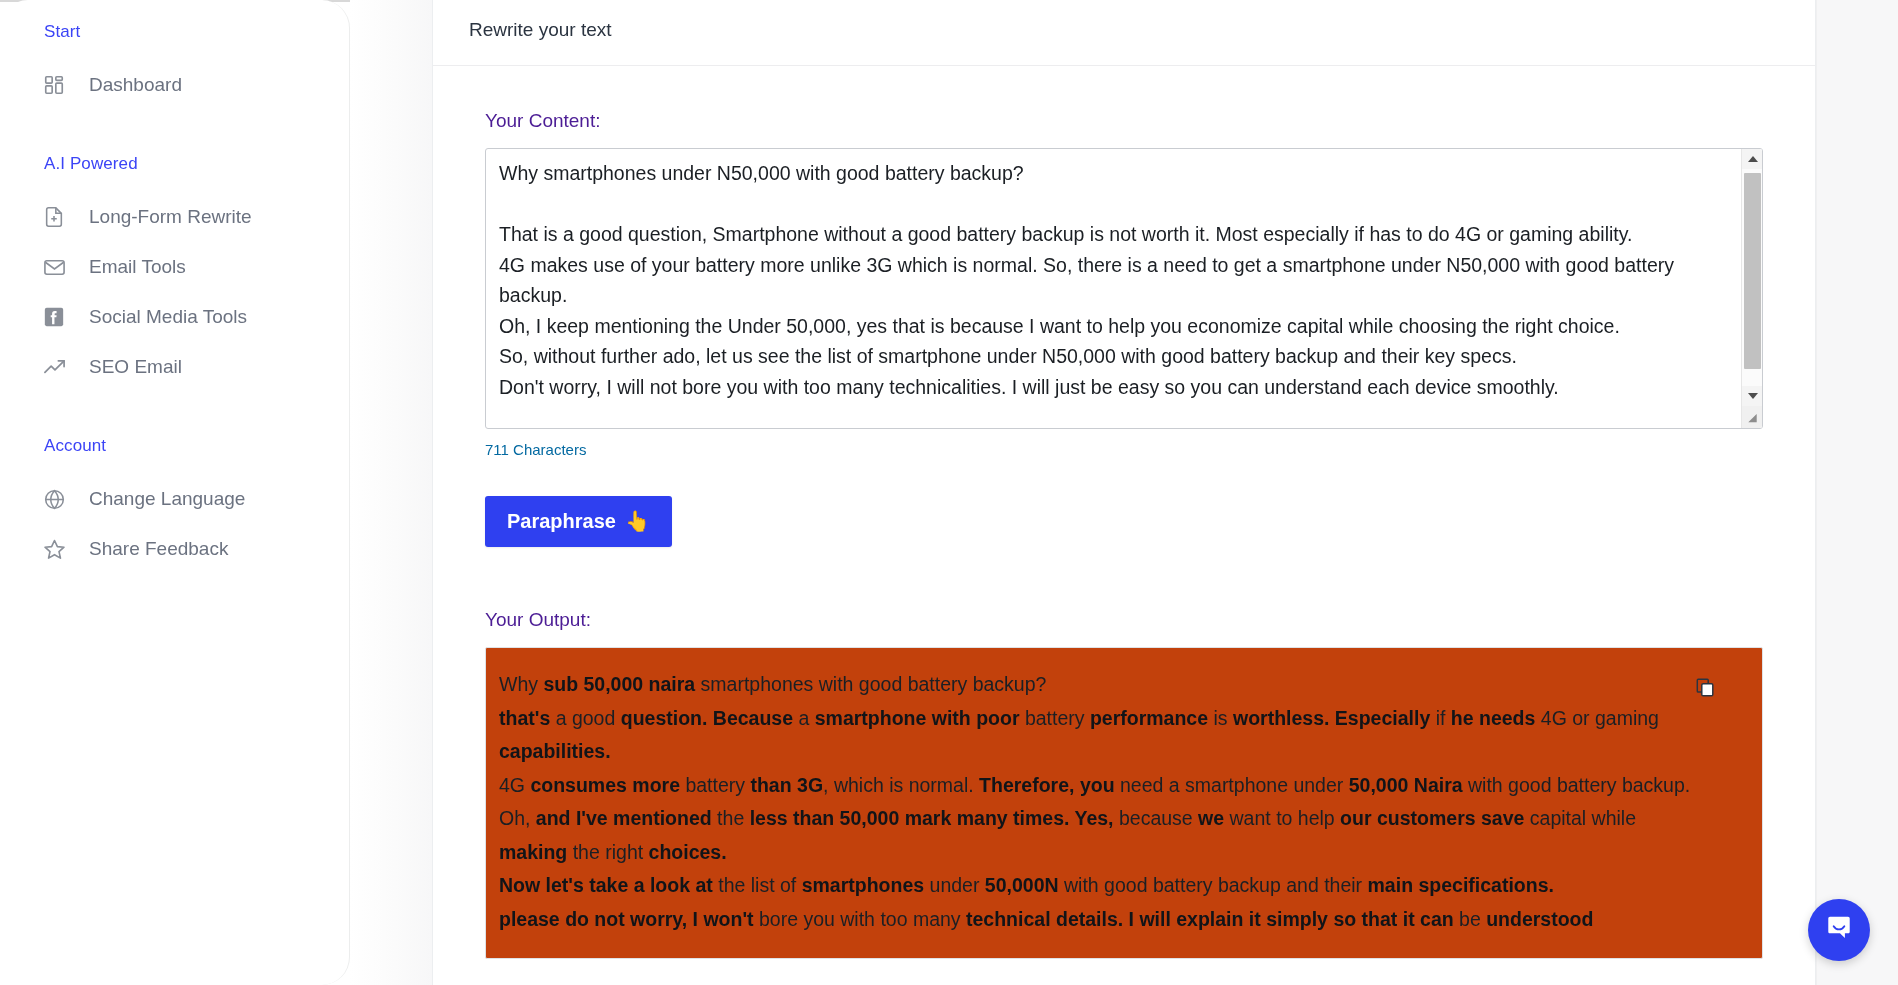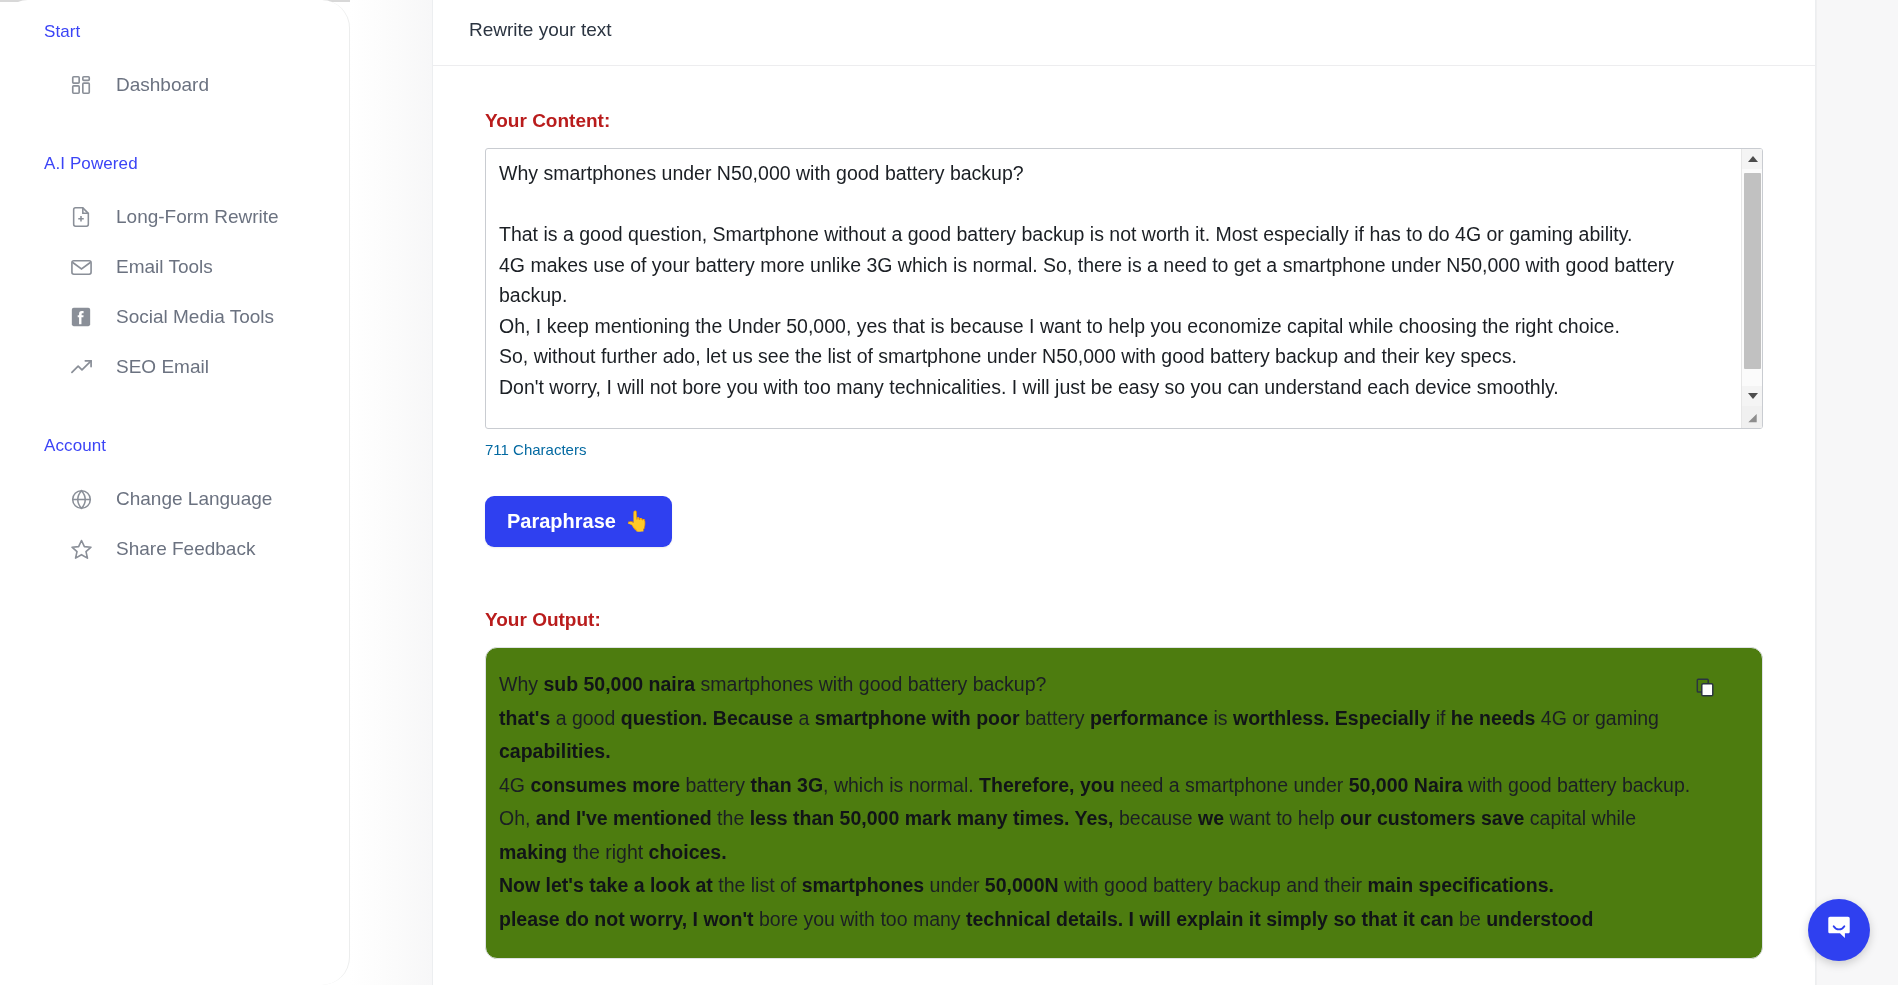--- a/index.html
+++ b/index.html
@@ -34,21 +34,21 @@
     padding: 0 0 0 44px;
     margin: 0 0 18px 0;
     font-weight: 400;
     letter-spacing: .1px;
   }
   .nav-section-title.sub { margin-top: 44px; }
   .nav-item {
     display: flex;
     align-items: center;
     height: 50px;
-    padding-left: 68px;
+    padding-left: 41px;
     color: #6b7280;
     font-size: 19px;
     cursor: pointer;
     text-decoration: none;
   }
   .nav-icon {
     width: 26px; height: 26px;
     margin-right: 22px;
     flex: 0 0 26px;
     display: flex; align-items: center; justify-content: center;
@@ -86,23 +86,22 @@
     align-items: center;
     padding-left: 36px;
     border-bottom: 1px solid #ededef;
     color: #2b3441;
     font-size: 19px;
   }
   .card-body { padding: 44px 52px 0 52px; }
 
   .field-label {
     font-size: 19px;
-    color: #b91c1c;
+    color: #4c1d95;
     margin-bottom: 16px;
-    font-weight: bold;
   }
 
   
   .textarea-box {
     position: relative;
     border: 1px solid #c9ccd1;
     border-radius: 3px;
     background: #fff;
     height: 281px;
     overflow: hidden;
@@ -156,37 +155,37 @@
   }
 
   .btn-primary {
     margin-top: 38px;
     display: inline-flex;
     align-items: center;
     gap: 9px;
     background: #2f40f0;
     color: #fff;
     border: none;
-    border-radius: 9px;
+    border-radius: 3px;
     font-size: 20px;
     font-weight: 700;
     padding: 13px 22px 14px 22px;
     cursor: pointer;
     font-family: "Liberation Sans", sans-serif;
     box-shadow: 0 1px 2px rgba(0,0,0,.08);
   }
   .btn-primary .emoji { font-size: 20px; }
 
   .output-label { margin-top: 62px; }
 
   .output-box {
     position: relative;
     border: 1px solid #dfe2e6;
-    border-radius: 12px;
-    background: #4d7c0f;
+    border-radius: 2px;
+    background: #c2410c;
     padding: 20px 60px 22px 13px;
     min-height: 260px;
   }
   .output-text {
     font-size: 19.5px;
     line-height: 33.5px;
     color: #1b1f24;
   }
   .output-text b { font-weight: 700; color: #111418; }
   .copy-btn {

